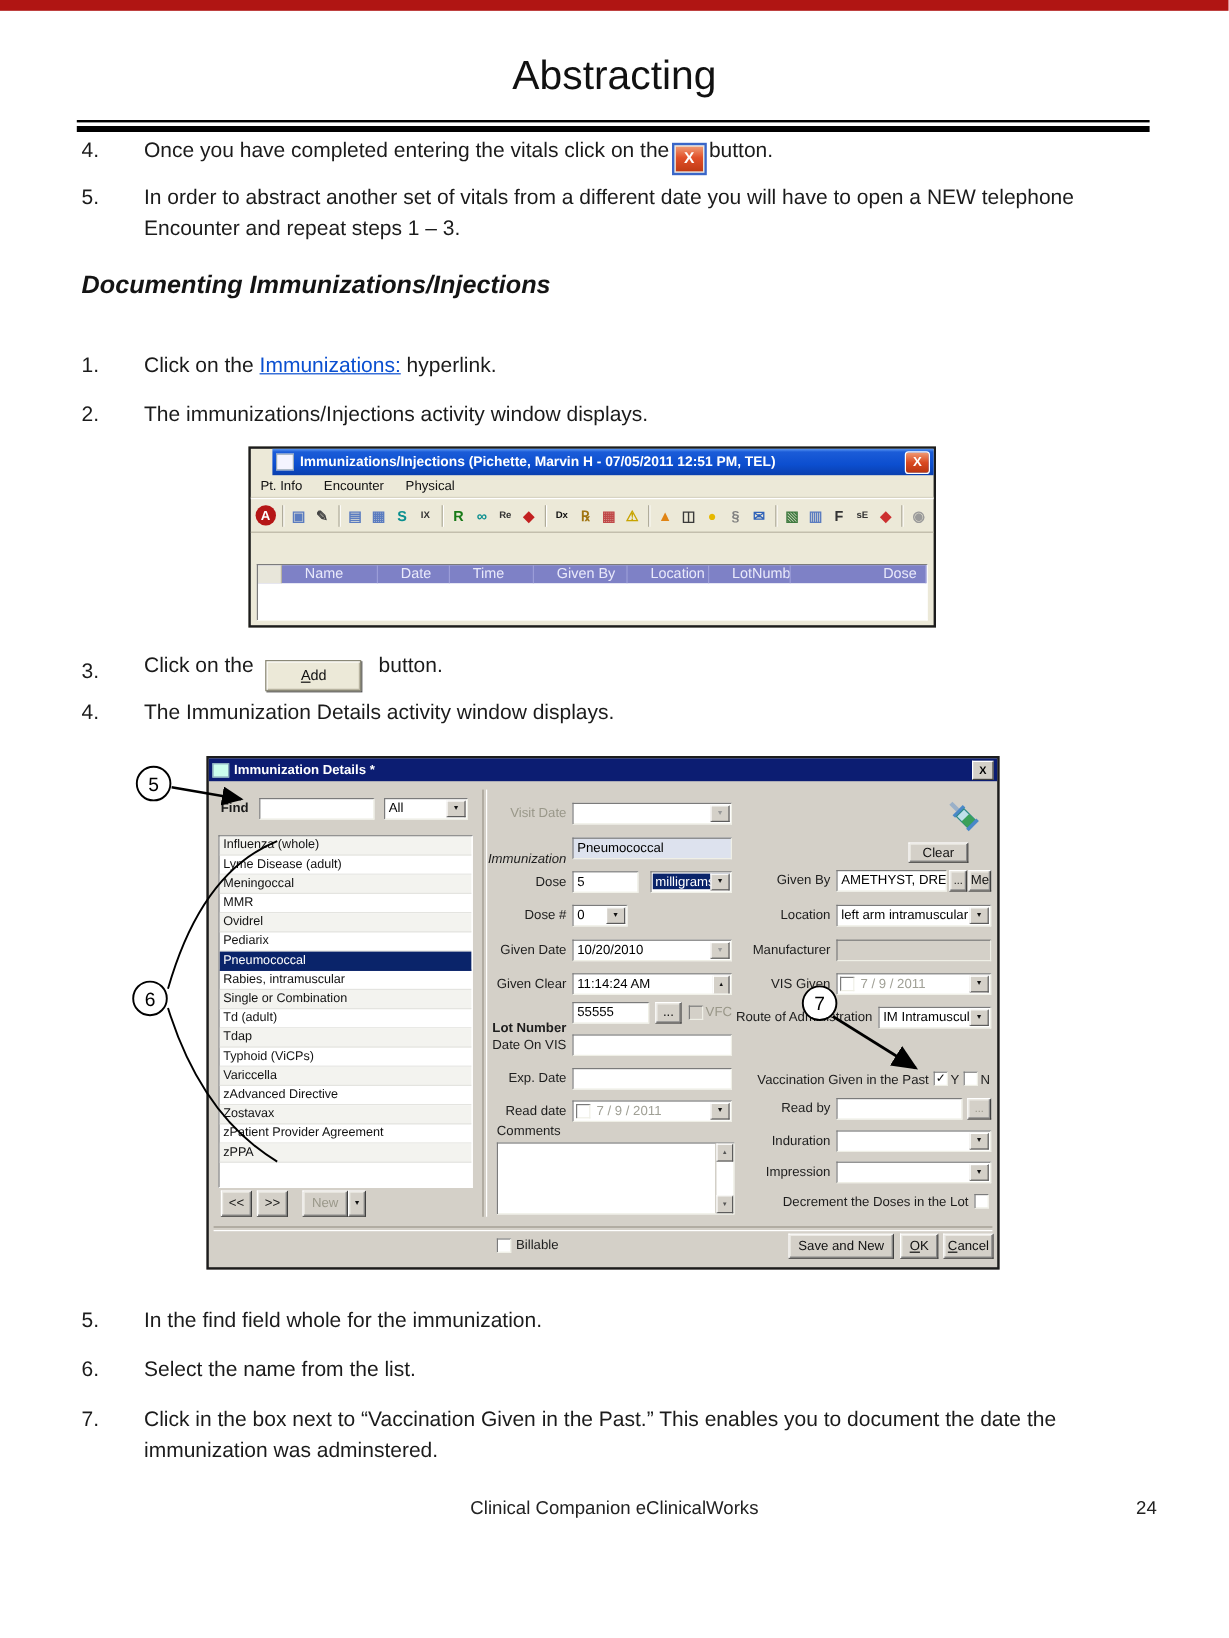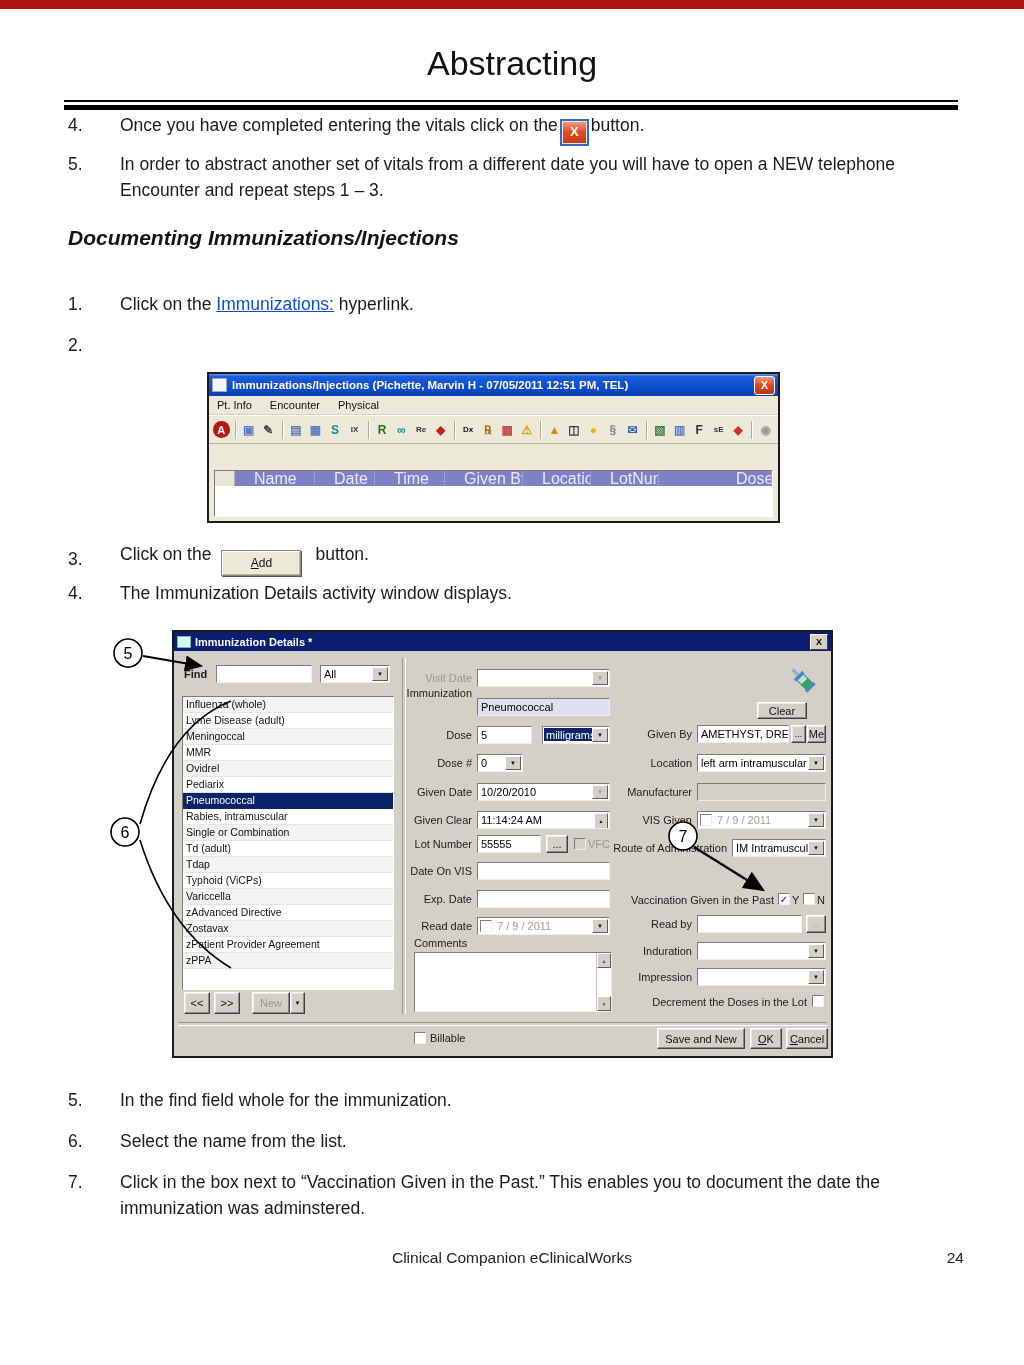--- a/index.html
+++ b/index.html
@@ -43,21 +43,21 @@
        box-shadow:inset -1px -1px 0 #8a8a8a,inset 1px 1px 0 #eceae4;font-size:11px;color:#111;
        display:flex;align-items:center;justify-content:center;white-space:nowrap;}
   .btn.dis{color:#9a988a;}
   .cb{position:absolute;width:12px;height:12px;background:#fff;border:1px solid;border-color:#7b7b7b #efefe6 #efefe6 #7b7b7b;
       font-size:10px;line-height:11px;text-align:center;color:#111;box-sizing:border-box;}
   .cb.dis{background:#d4d0c8;}
   .u{text-decoration:underline;}
   
   #win1{left:207px;top:372px;width:573px;height:151px;background:#ece9d8;}
   #win1 .tbar{height:22px;padding:0 3px;font-size:11.5px;
-     background:linear-gradient(180deg,#5a96f2 0%,#1b5cd8 12%,#0c4ecf 60%,#0a3fae 100%);}
+     background:linear-gradient(180deg,#5a96f2 0%,#1b5cd8 12%,#0c4ecf 60%,#0a3fae 100%);margin-left:18px;}
   #win1 .ticon{width:13px;height:12px;background:#f4f4ff;border:1px solid #9ab;margin-right:5px;}
   #win1 .tx{flex:1;white-space:nowrap;overflow:hidden;}
   .xclose{width:19px;height:17px;background:linear-gradient(180deg,#f09a74,#da4a22 50%,#b83410);
       border:1px solid #fff;border-radius:3px;color:#fff;font-weight:bold;font-size:11px;
       display:flex;align-items:center;justify-content:center;}
   .menubar{height:18px;display:flex;gap:18px;align-items:center;padding:0 8px;font-size:11px;color:#111;
       border-bottom:1px solid #d8d4c4;}
   .toolbar{height:27px;display:flex;align-items:center;gap:3px;padding:0 4px;
       border-top:1px solid #fff;border-bottom:1px solid #b8b4a2;}
   .tbic{width:17px;height:17px;font-size:12px;font-weight:bold;display:inline-flex;align-items:center;justify-content:center;}
@@ -65,21 +65,21 @@
   .tbsep{width:1px;height:18px;background:#b0ac9a;box-shadow:1px 0 0 #fff;margin:0 2px;display:inline-block;}
   .sectrow{position:relative;height:24px;}
   .sectlbl{position:absolute;left:8px;top:6px;font-size:12px;font-weight:bold;color:#111;}
   .w1btn{position:absolute;top:2px;height:19px;background:#ece9d8;border:1px solid #6f6d5e;
       box-shadow:inset 1px 1px 0 #fff,inset -1px -1px 0 #b8b4a0;font-size:11px;color:#111;
       display:flex;align-items:center;justify-content:center;}
   .w1btn.focus{outline:1px dotted #444;outline-offset:-4px;}
   .gridwrap{position:absolute;left:5px;right:5px;top:96px;bottom:4px;background:#fff;
       border:1px solid;border-color:#7b7b7b #fff #fff #7b7b7b;}
   .ghead{display:flex;height:15px;background:#7e81c6;}
-  .gc{font-size:16px;color:#e9e9fa;line-height:15px;padding-left:19px;border-right:1px solid #9b9dd8;
+  .gc{font-size:12px;color:#e9e9fa;line-height:15px;padding-left:19px;border-right:1px solid #9b9dd8;
       box-sizing:border-box;overflow:hidden;white-space:nowrap;}
   .gc0{width:12px;background:#e8e6da;border-right:1px solid #b8b4a2;}
   .gc1{width:80px;}.gc2{width:60px;}.gc3{width:70px;}.gc4{width:78px;}
   .gc5{width:68px;}.gc6{width:68px;}.gc7{width:58px;margin-top:44px;}.gc8{flex:1;}
   
   #win2{left:172px;top:630px;width:661px;height:428px;background:#d4d0c8;}
   #win2 .tbar{height:19px;background:#0c1d72;font-size:11px;padding:0 3px;}
   #win2 .ticon{width:12px;height:10px;background:#cfe;border:1px solid #8ab;margin-right:4px;}
   #win2 .tx{flex:1;}
   .x2{width:16px;height:14px;background:#d4d0c8;border:1px solid;border-color:#fff #404040 #404040 #fff;
@@ -127,20 +127,21 @@
   </div>
 
   <div class="sec-head">Documenting Immunizations/Injections</div>
 
   <div class="step" style="top:291px;">
     <span class="n">1.</span>
     <span class="b"><span>Click on the </span><a class="hlink">Immunizations:</a><span> hyperlink.</span></span>
   </div>
   <div class="step" style="top:332px;">
     <span class="n">2.</span>
+    <span class="b">The immunizations/Injections activity window displays.</span>
   </div>
 
   <div class="win" id="win1">
     <div class="tbar">
       <span class="ticon"></span>
       <span class="tx">Immunizations/Injections (Pichette, Marvin H - 07/05/2011  12:51 PM, TEL)</span>
       <span class="xclose">X</span>
     </div>
     <div class="menubar">
       <span>Pt. Info</span>
@@ -244,21 +245,21 @@
     <div class="btn" style="left:116px;top:360px;width:15px;height:22px;font-size:6px;">▼</div>
 
     <div class="vdiv"></div>
     <div class="hdiv"></div>
 
     <span class="lbl dis" style="left:150px;top:40px;width:148px;">Visit Date</span>
     <div class="fld dd abs" style="left:303px;top:37px;width:133px;height:18px;">
       <span class="arr" style="color:#999;">▼</span>
     </div>
 
-    <span class="lbl" style="left:150px;top:55px;width:148px;">Immunization</span>
+    <span class="lbl" style="left:150px;top:78px;width:148px;font-style:italic;">Immunization</span>
     <div class="fld ro abs" style="left:303px;top:66px;width:133px;height:18px;">Pneumococcal</div>
 
     <span class="lbl" style="left:150px;top:97px;width:148px;">Dose</span>
     <div class="fld abs" style="left:303px;top:94px;width:55px;height:18px;">5</div>
     <div class="fld dd abs" style="left:368px;top:94px;width:68px;height:18px;padding:1px;">
       <span style="display:block;background:#0a246a;color:#fff;padding:0 2px;height:13px;">milligrams</span>
       <span class="arr">▼</span>
     </div>
 
     <span class="lbl" style="left:150px;top:125px;width:148px;">Dose #</span>
@@ -274,21 +275,21 @@
     </div>
 
     <span class="lbl" style="left:150px;top:182px;width:148px;">Given Clear</span>
     <div class="fld abs" style="left:303px;top:179px;width:133px;height:18px;">
       <span>11:14:24 AM</span>
       <span class="spin">
           <span>▲</span>
         </span>
     </div>
 
-    <span class="lbl" style="left:150px;top:206px;width:148px;">Lot Number</span>
+    <span class="lbl" style="left:150px;top:219px;width:148px;font-weight:bold;">Lot Number</span>
     <div class="fld abs" style="left:303px;top:203px;width:64px;height:18px;">55555</div>
     <div class="btn" style="left:372px;top:203px;width:22px;height:18px;">...</div>
     <span class="cb dis" style="left:400px;top:206px;"></span>
     <span class="lbl dis" style="left:414px;top:206px;width:26px;text-align:left;">VFC</span>
 
     <span class="lbl" style="left:150px;top:233px;width:148px;">Date On VIS</span>
     <div class="fld abs" style="left:303px;top:230px;width:133px;height:18px;"></div>
 
     <span class="lbl" style="left:150px;top:261px;width:148px;">Exp. Date</span>
     <div class="fld abs" style="left:303px;top:258px;width:133px;height:18px;"></div>

